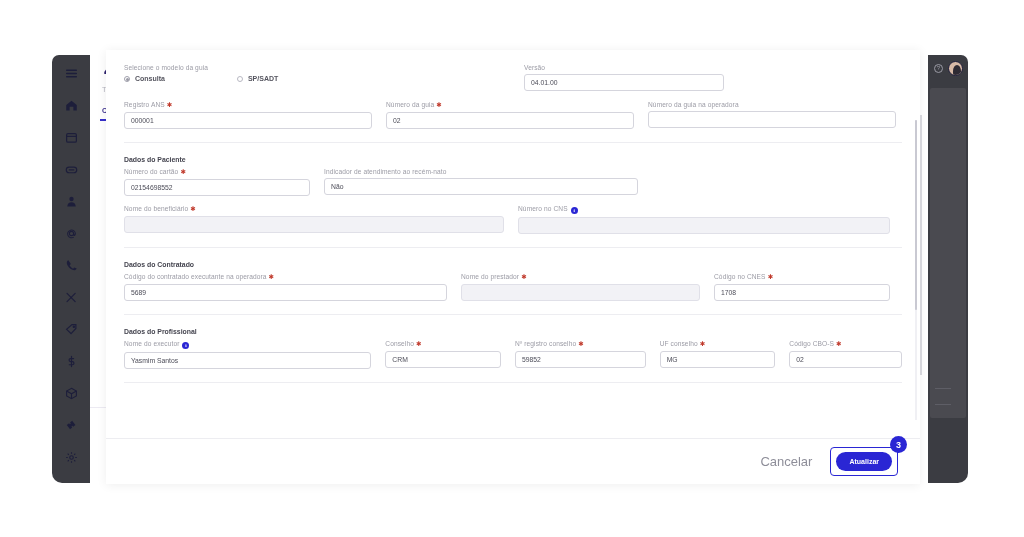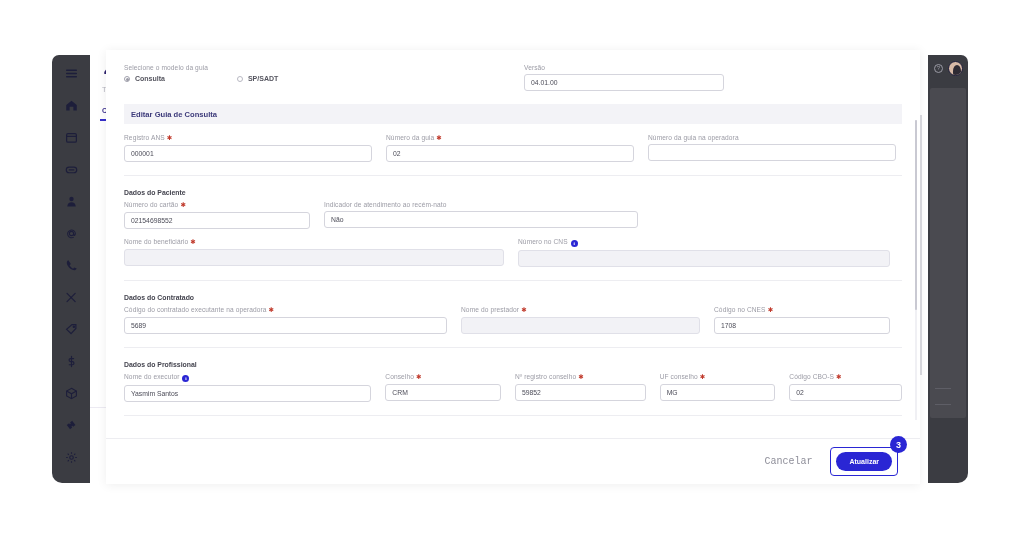--- a/index.html
+++ b/index.html
@@ -232,24 +232,23 @@
   
   .modal-footer {
     height: 46px;
     border-top: 1px solid #ededf1;
     display: flex; align-items: center; justify-content: flex-end;
     padding-right: 22px;
     gap: 10px;
     background: #fff;
   }
   .btn-cancel {
-    font-size: 10px; color: #8e8e99;
+    font-size: 13px; color: #8e8e99;
     background: none; border: none; cursor: pointer;
     padding: 4px 8px;
-    font-family: Liberation Mono, monospace;
   }
   .highlight-box {
     border: 1.6px solid #2a26d4;
     border-radius: 4px;
     padding: 4px 5px;
     position: relative;
     display: flex; align-items: center;
   }
   .btn-primary {
     background: #2a26d4; color: #ffffff;
@@ -388,21 +387,20 @@
               <span class="radio-label">SP/SADT</span>
             </div>
           </div>
         </div>
         <div class="top-right">
           <div class="lbl">Versão</div>
           <div class="fld">04.01.00</div>
         </div>
       </div>
 
-      <div class="section-bar">Editar Guia de Consulta</div>
 
       <div class="row" style="margin-top:10px;">
         <div class="col" style="width:248px;">
           <div class="lbl"><span>Registro ANS</span><span class="req">✱</span></div>
           <div class="fld">000001</div>
         </div>
         <div class="col" style="width:248px;">
           <div class="lbl"><span>Número da guia</span><span class="req">✱</span></div>
           <div class="fld">02</div>
         </div>

